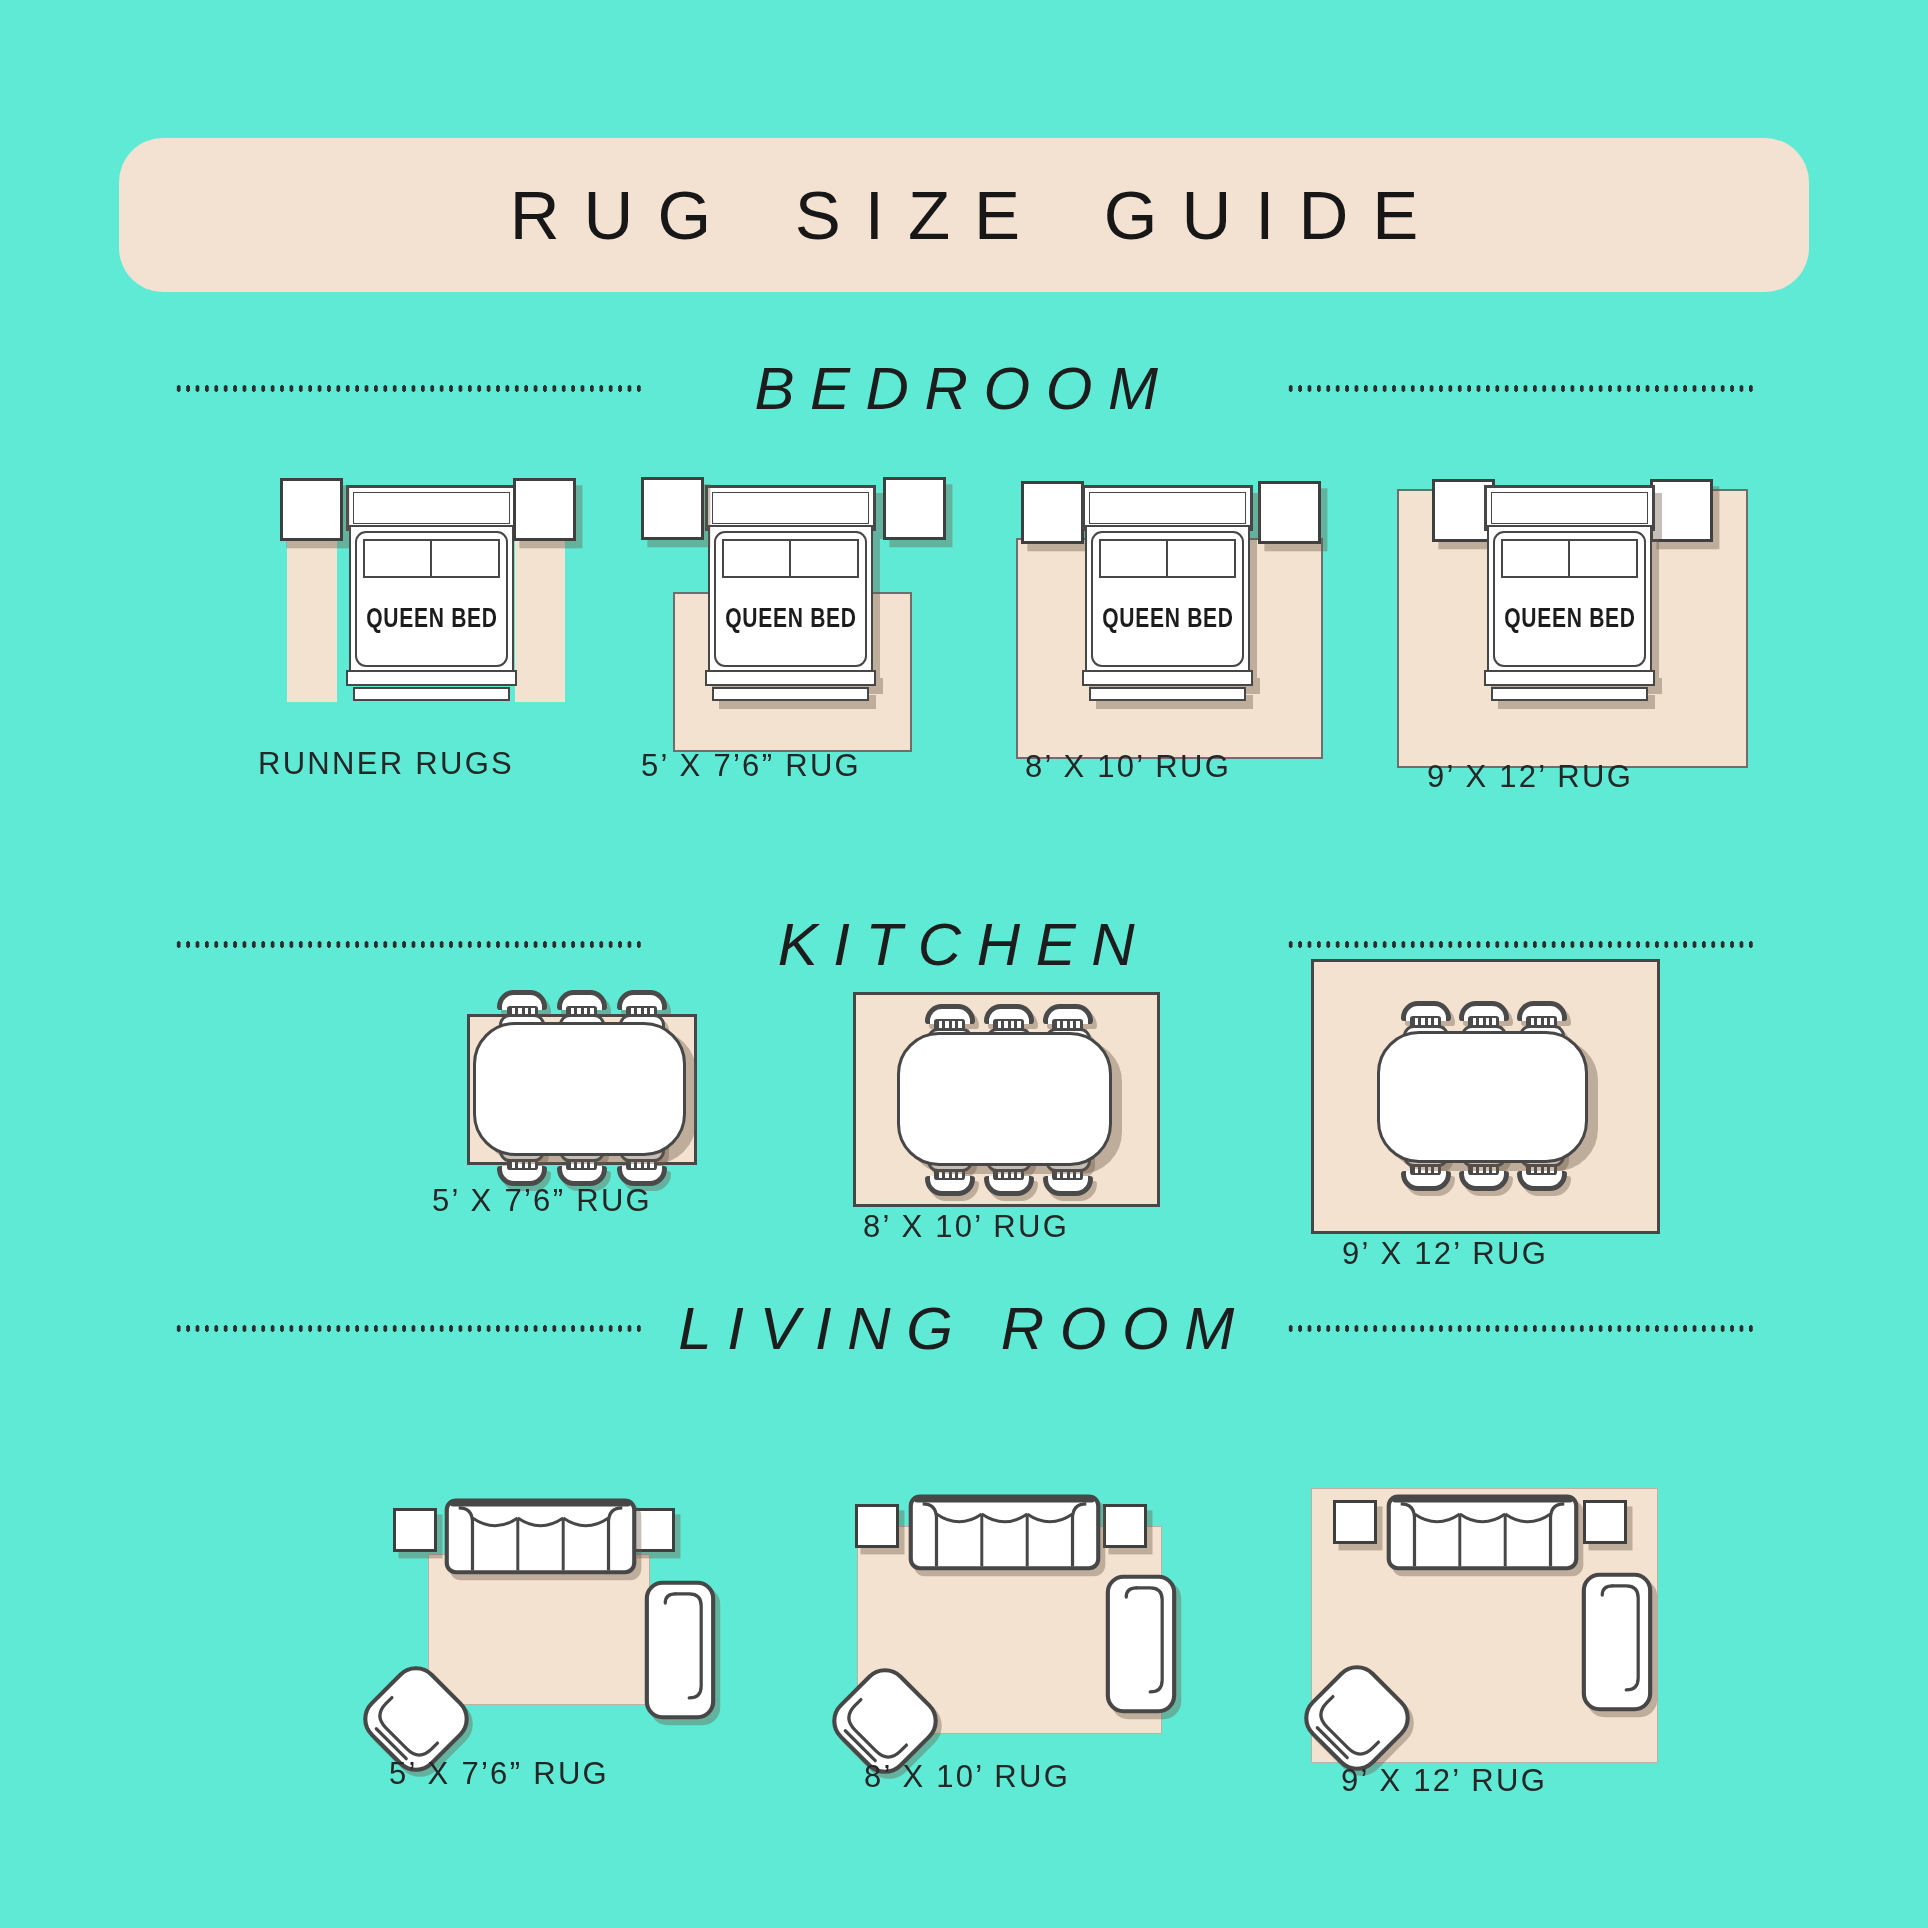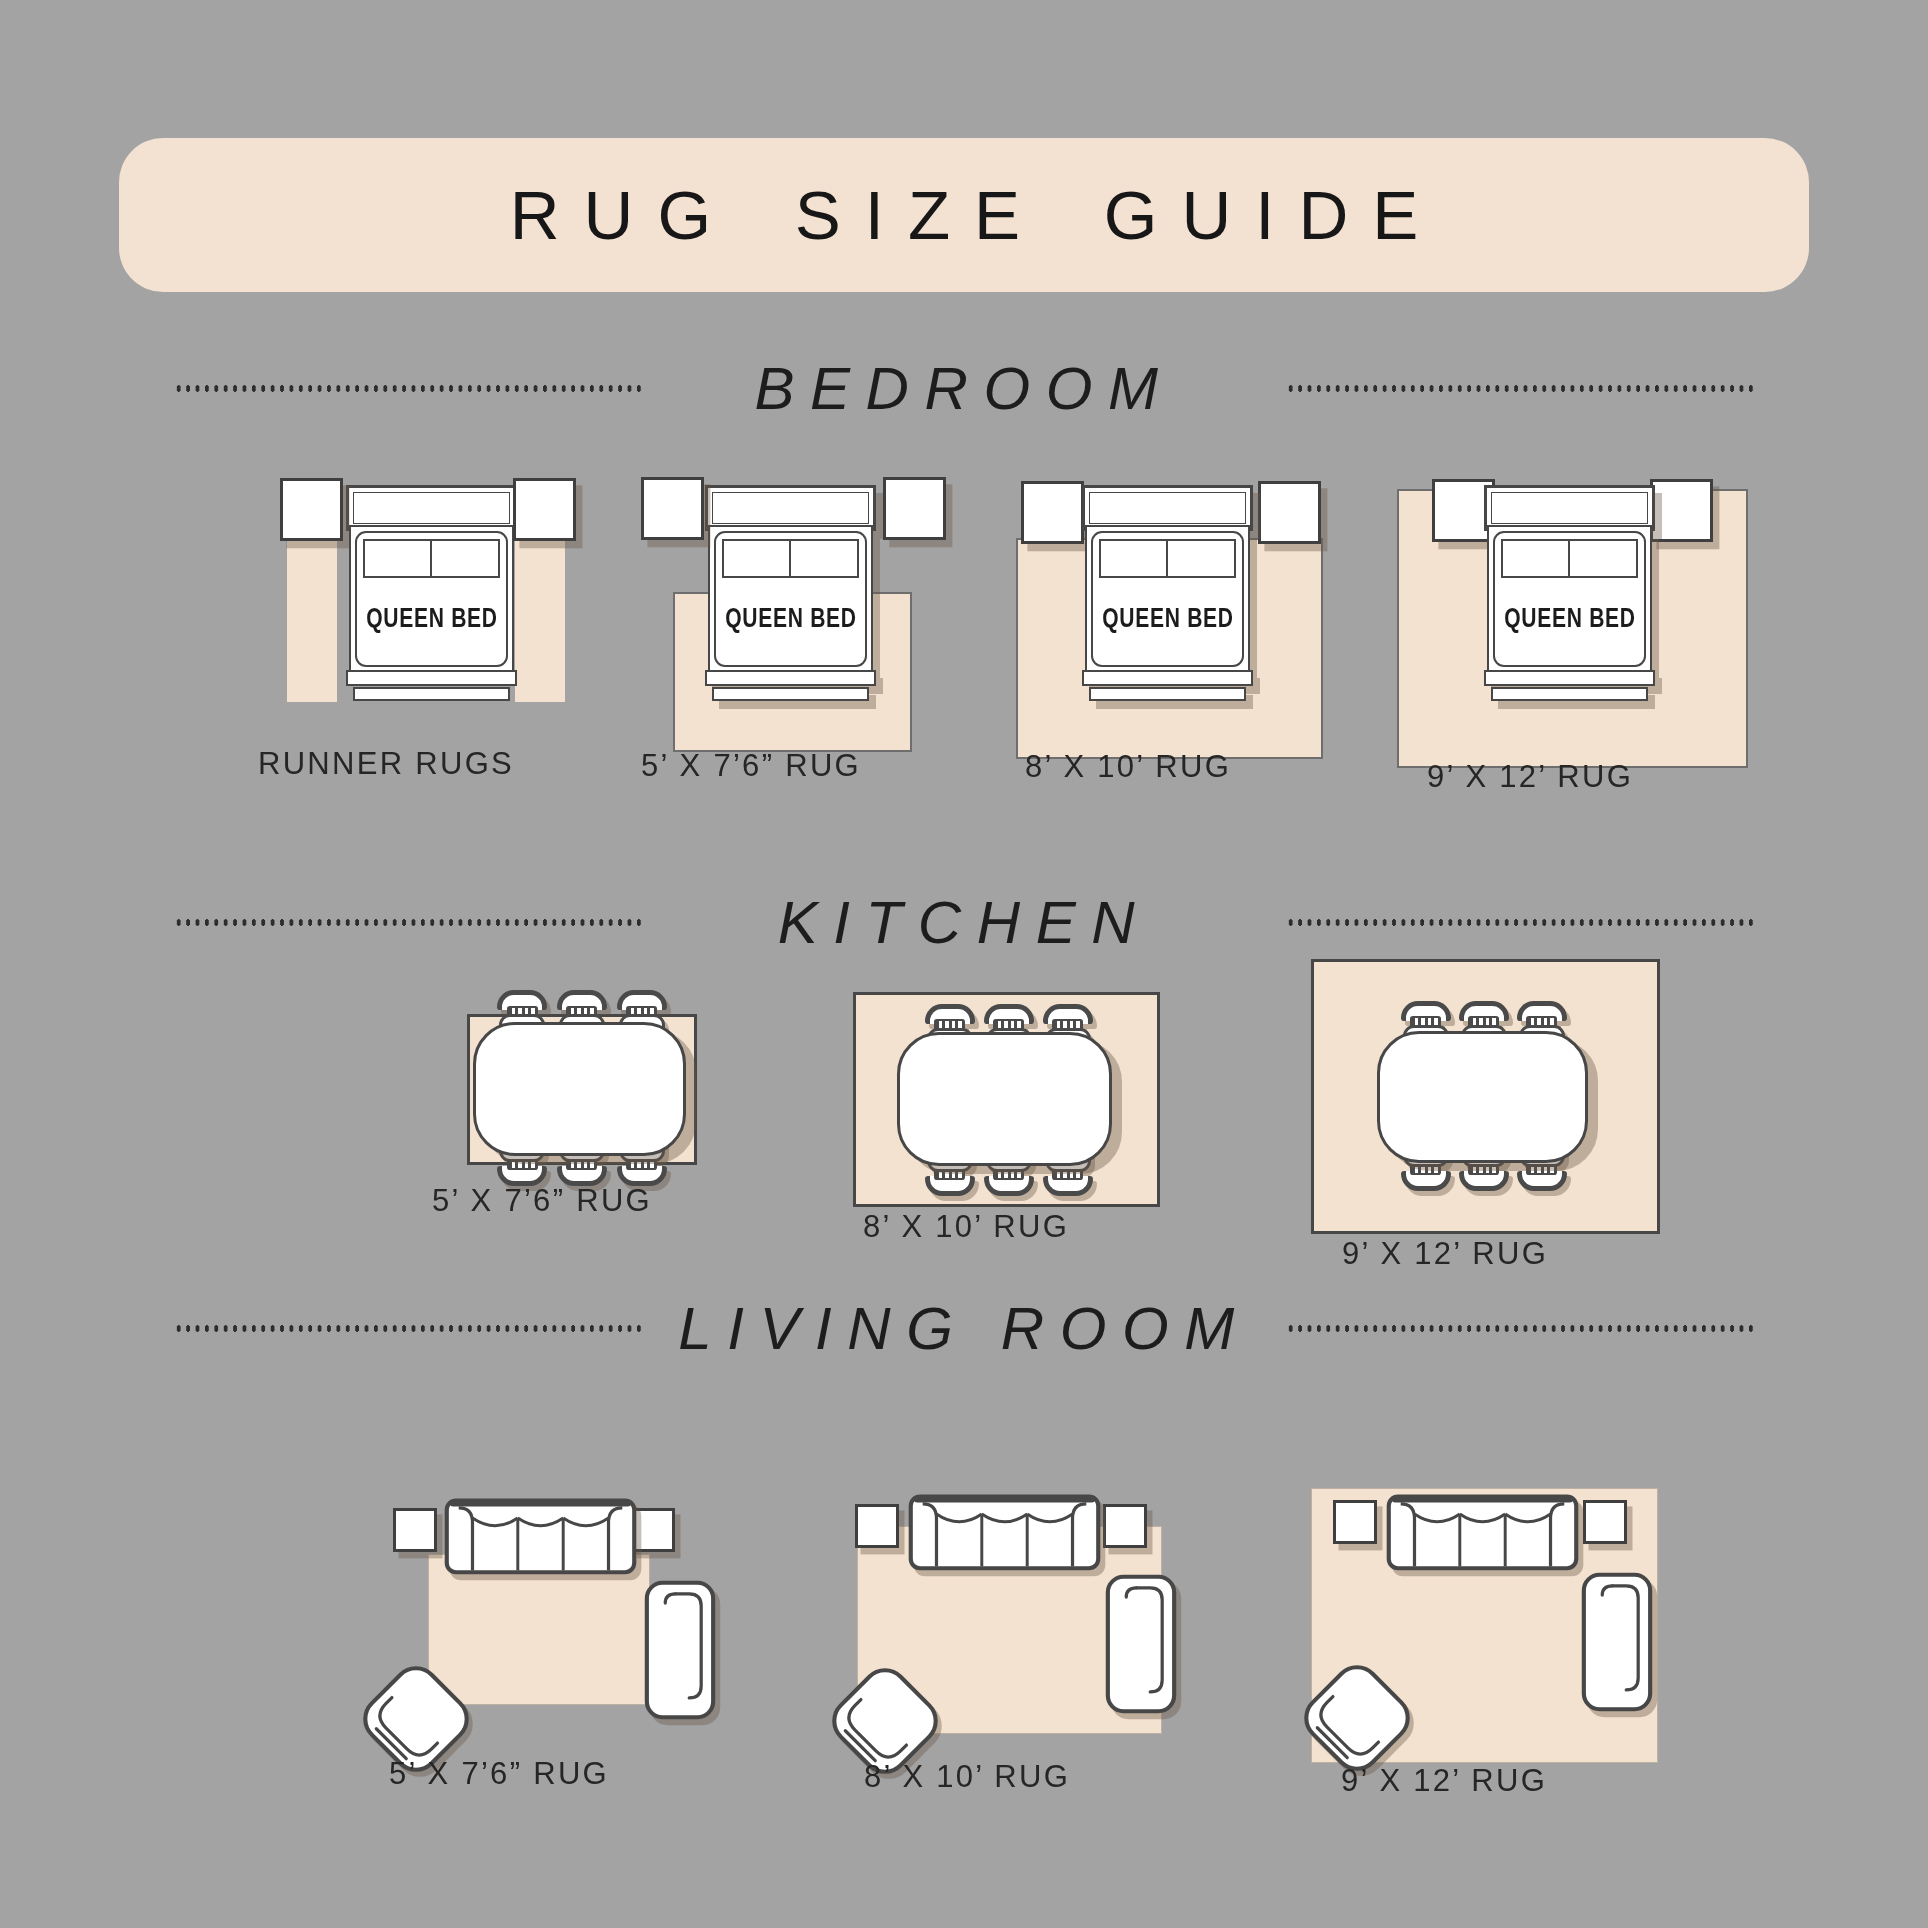--- a/index.html
+++ b/index.html
@@ -3,21 +3,21 @@
 <meta charset="utf-8">
 <style>
   :root{
     --rug-fill:#f4e2d1;
     --banner-bg:#f3e1d1;
     --outline:#474747;
     --ink:#262626;
     --shadow:rgba(104,88,72,.38);
   }
   html,body{margin:0;padding:0;background:#fff;}
-  #canvas{position:relative;width:1928px;height:1928px;background:#a3a3a3;overflow:hidden;
+  #canvas{position:relative;width:1928px;height:1928px;background:#5eead4;overflow:hidden;
           font-family:"Liberation Sans",sans-serif;color:var(--ink);}
 
   
   .banner{position:absolute;left:119px;top:138px;width:1690px;height:154px;
           background:var(--banner-bg);border-radius:44px;
           display:flex;align-items:center;justify-content:center;}
   .banner h1{margin:0;font-size:69px;font-weight:500;letter-spacing:24px;word-spacing:16.5px;
              color:#171717;white-space:nowrap;padding-left:24px;}
 
   
@@ -169,21 +169,21 @@
         <div class="pillow p1"></div>
         <div class="pillow p2"></div>
         <div class="bed-label">QUEEN BED</div>
       </div>
       <div class="footband"></div>
       <div class="footband2"></div>
     </div>
   </figure>
   <div class="rug-label" style="left:1530px;top:759px;">9’ X 12’ RUG</div>
 
-  <div class="sec-head" style="top:890px;justify-content:space-between;">
+  <div class="sec-head" style="top:912px;justify-content:space-between;">
     <div class="dotline"></div>
     <div class="sec-title">KITCHEN</div>
     <div class="dotline"></div>
   </div>
 
   <figure class="diagram" style="left:427px;top:962px;width:230px;height:220px;">
     <div class="rug k" style="left:0px;top:37px;width:230px;height:151px;box-sizing:border-box;"></div>
     <div class="chair-wrap" style="left:28.5px;top:13.8px;">
         <div class="chair">
           <i class="back"></i>

